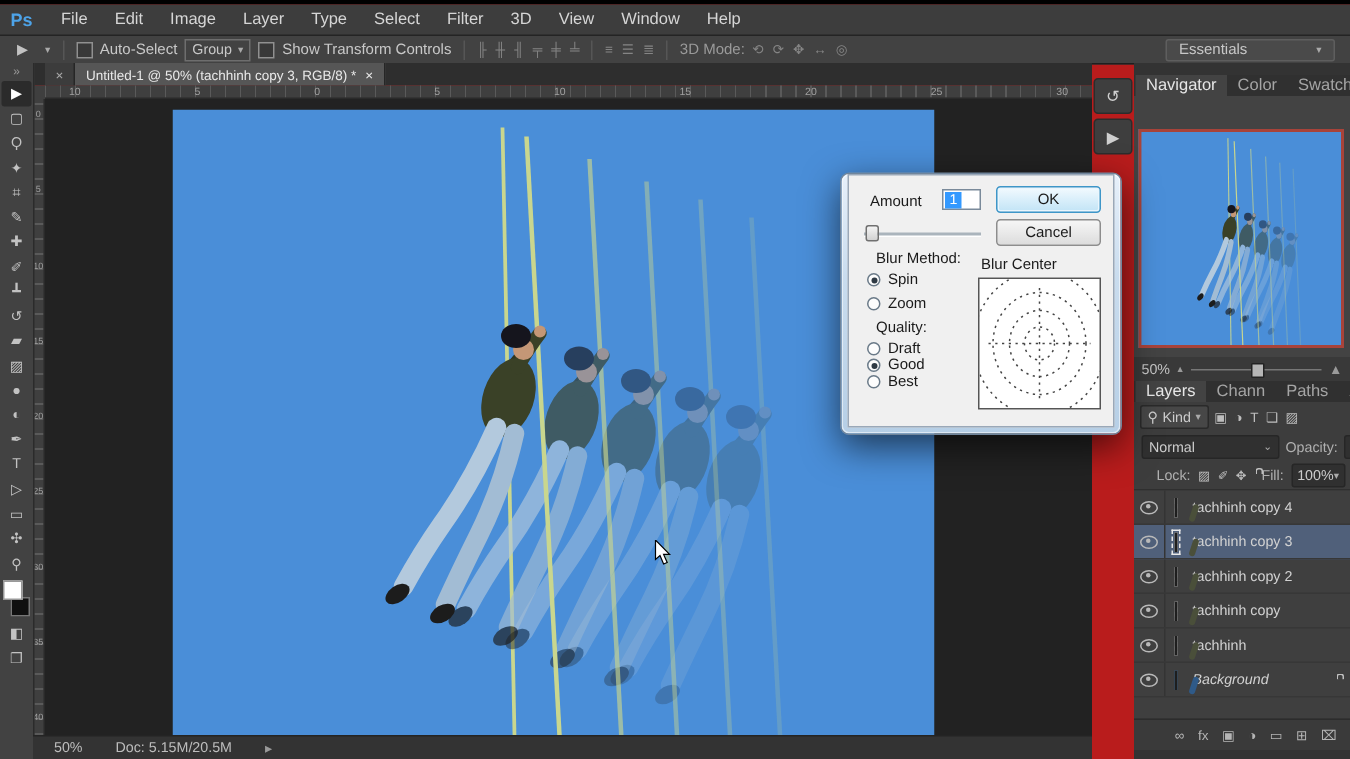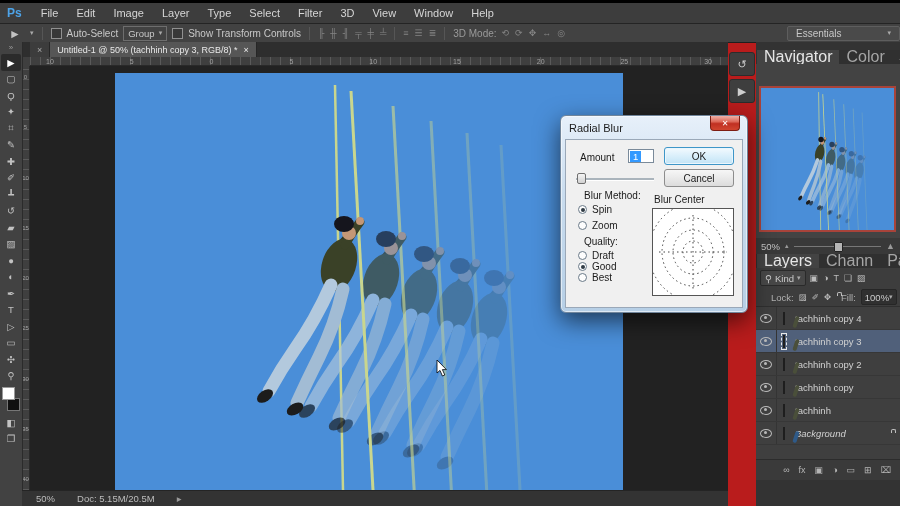--- a/index.html
+++ b/index.html
@@ -10,21 +10,21 @@
   .menubar{position:absolute;top:3px;left:0;right:0;height:20px;background:#3d3d3d;border-bottom:1px solid #242424;display:flex;align-items:center}
   .ps-logo{color:#4da3e8;font-weight:bold;font-size:12px;margin:0 10px 0 7px}
   .menu-item{padding:0 9px;font-size:11px;color:#d6d6d6;line-height:20px}
   
   .optionsbar{position:absolute;top:24px;left:0;right:0;height:18px;background:#424242;border-bottom:1px solid #1f1f1f;display:flex;align-items:center;font-size:10px;color:#c8c8c8;gap:5px;padding-left:5px}
   .sep{width:1px;height:13px;background:#565656;margin:0 3px}
   .checkbox{width:9px;height:9px;border:1px solid #909090;background:#383838;flex:none}
   .dropdown-box{display:flex;align-items:center;gap:4px;border:1px solid #6e6e6e;padding:0 4px;height:13px;font-size:9.5px}
   .chev{font-size:7px;color:#aaa}
   .dim-icons{display:flex;gap:6px;color:#858585;font-size:9px}
-  .workspace{margin-left:auto;display:flex;align-items:center;gap:6px;background:#4a4a4a;border:1px solid #5e5e5e;padding:1px 8px;font-size:10px;border-radius:2px;width:95px;justify-content:space-between}
+  .workspace{margin-left:auto;margin-right:10px;display:flex;align-items:center;gap:6px;background:#4a4a4a;border:1px solid #5e5e5e;padding:1px 8px;font-size:10px;border-radius:2px;width:95px;justify-content:space-between}
   
   .toolbar{position:absolute;left:0;top:42px;bottom:0;width:22px;background:#424242;border-right:1px solid #2b2b2b;display:flex;flex-direction:column;align-items:center;z-index:5}
   .toolbar-header{color:#9a9a9a;font-size:8px;height:12px;line-height:12px}
   .tool{width:20px;height:16.5px;flex:none;display:flex;align-items:center;justify-content:center;font-size:9.5px;color:#c2c2c2}
   .tool.selected{background:#2b2b2b;color:#fff;border-radius:2px}
   .swatches{position:relative;width:20px;height:26px;margin:2px 0;flex:none}
   .fg-swatch{position:absolute;left:1px;top:1px;width:11px;height:11px;background:#fff;border:1px solid #999;z-index:2}
   .bg-swatch{position:absolute;right:1px;bottom:1px;width:11px;height:11px;background:#101010;border:1px solid #777}
   
   .tabsbar{position:absolute;left:22px;top:42px;width:706px;height:15px;background:#2e2e2e;display:flex;align-items:stretch;padding-left:8px;box-sizing:border-box}
@@ -38,21 +38,21 @@
   .canvas{position:absolute;left:30px;top:66px;width:698px;height:424px;background:#222;overflow:hidden}
   .image-holder{position:absolute;left:115px;top:73px;width:508px;height:417px;z-index:6}
   .statusbar{position:absolute;left:22px;top:490px;width:706px;height:16px;background:#333;border-top:1px solid #242424;display:flex;align-items:center;gap:22px;padding-left:14px;font-size:9.5px;color:#bdbdbd;box-sizing:border-box;z-index:7}
   .status-arrow{color:#9a9a9a}
   
   .dockmini{position:absolute;left:729px;top:52px;width:26px;display:flex;flex-direction:column;gap:3px;z-index:5}
   .mini-btn{width:24px;height:22px;background:#3e3e3e;border:1px solid #2c2c2c;border-radius:3px;color:#cfcfcf;display:flex;align-items:center;justify-content:center;font-size:11px}
   
   .dock{position:absolute;left:756px;top:42px;right:0;bottom:0;background:#393939;display:flex;flex-direction:column;z-index:5}
   .dock-strip{height:8px;background:#333;flex:none}
-  .panel-tabs{height:14px;background:#303030;display:flex;align-items:flex-end;font-size:16px;color:#a5a5a5;padding-left:1px;flex:none}
+  .panel-tabs{height:14px;background:#303030;display:flex;align-items:flex-end;font-size:11px;color:#a5a5a5;padding-left:1px;flex:none}
   .panel-tab{padding:1px 7px 0;height:13px;line-height:12px;white-space:nowrap}
   .panel-tab.active{background:#434343;color:#e6e6e6}
   .nav-body{height:174px;background:#434343;position:relative;flex:none}
   .nav-thumb{position:absolute;left:3px;top:22px;width:137px;height:146px;border:2px solid #a8433a;box-sizing:border-box;overflow:hidden;background:#4a8ed8}
   .nav-zoom{height:16px;display:flex;align-items:center;gap:5px;padding:0 5px;font-size:9.5px;background:#393939;color:#c4c4c4;flex:none}
   .nav-slider{flex:1;position:relative;height:10px}
   .nav-track{position:absolute;left:0;right:0;top:5px;height:1px;background:#777}
   .nav-sthumb{position:absolute;left:46%;top:1px;width:7px;height:8px;background:#b5b5b5;border:1px solid #222;border-radius:1px}
   .mountain{font-size:7px;color:#9a9a9a}
   .mountain.big{font-size:9px}
@@ -329,20 +329,31 @@
       </span>
       <span class="kind-icons">
         <span>▣</span>
           <span>◑</span>
           <span>T</span>
           <span>❏</span>
           <span>▨</span>
       </span>
     </div>
 
+    <div class="blend-row">
+      <span class="blend-box">
+        <span>Normal</span>
+        <span class="chev">⌄</span>
+      </span>
+      <span class="mini-label">Opacity:</span>
+      <span class="value-box">
+        <span>80%</span>
+
+      </span>
+    </div>
 
     <div class="lock-row">
       <span class="mini-label">Lock:</span>
       <span class="lock-glyph">▨</span>
         <span class="lock-glyph">✐</span>
         <span class="lock-glyph">✥</span>
       <span class="padlock"></span>
       <span style="margin-left:auto" class="mini-label">Fill:</span>
       <span class="value-box">
         <span>100%</span>
@@ -410,24 +421,20 @@
         <span>◑</span>
         <span>▭</span>
         <span>⊞</span>
         <span>⌧</span>
     </div>
 
     <div class="dock-bottom"></div>
   </div>
 
   <div class="dialog">
-    <div class="dlg-title">
-      <span>Radial Blur</span>
-      <span class="dlg-close">✕</span>
-    </div>
     <div class="dlg-client">
       <span class="lbl" style="left:14px;top:12px">Amount</span>
       <span class="amount-input">
         <span class="amount-sel">1</span>
       </span>
       <span class="dlg-slider">
         <span class="dlg-track"></span>
         <span class="dlg-thumb"></span>
       </span>
       <span class="btn ok">OK</span>

